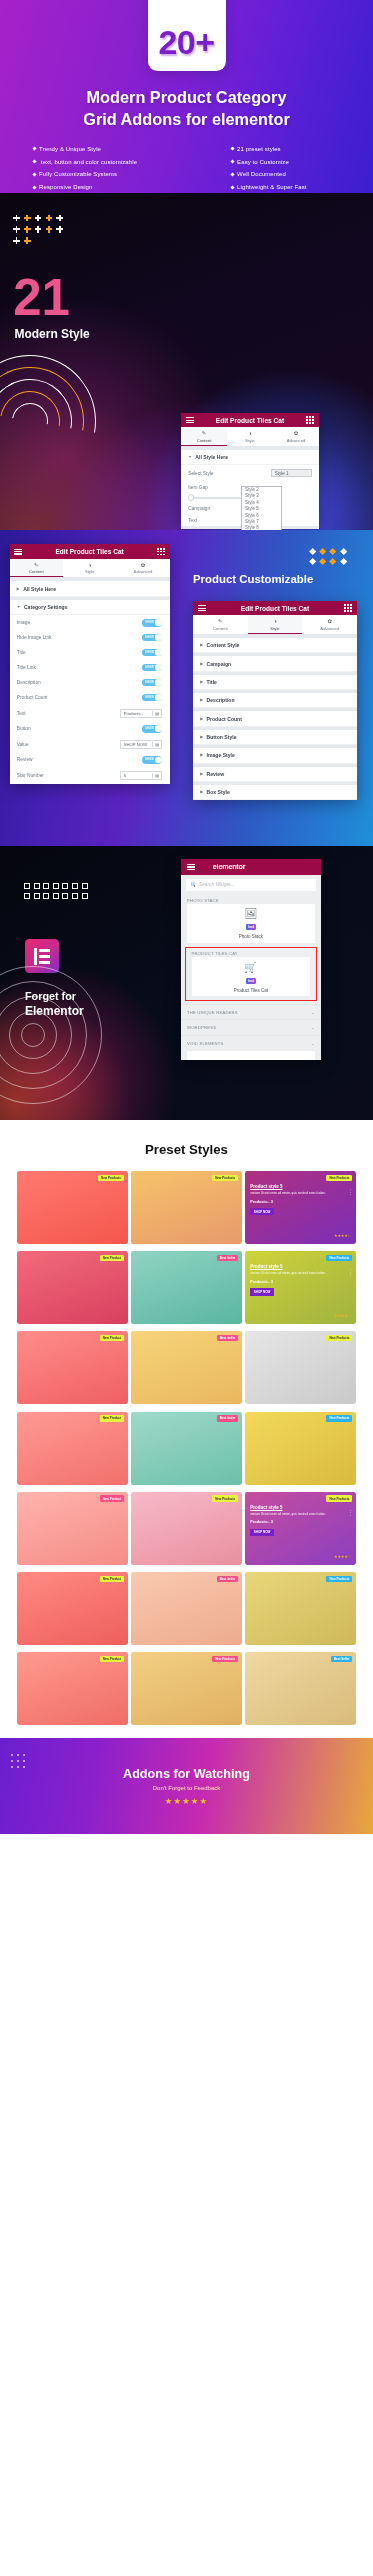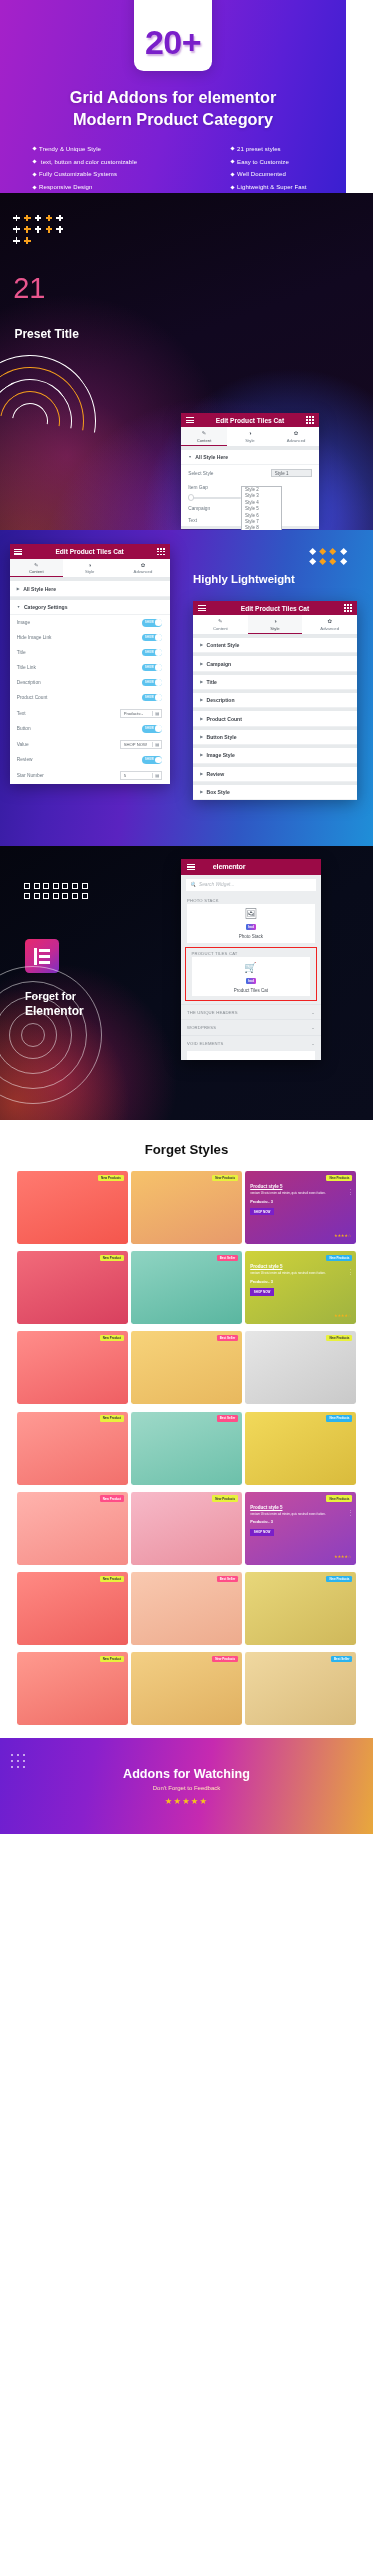--- a/index.html
+++ b/index.html
@@ -5,21 +5,21 @@
   * { margin:0; padding:0; box-sizing:border-box; }
   body {
     width:373px; height:2576px; overflow:hidden;
     font-family:"Liberation Sans", sans-serif;
     background:#fff; position:relative;
   }
   .page { width:373px; height:2576px; position:relative; }
 
   
   .hero {
-    position:relative; width:346px; height:193px;
+    position:relative; width:373px; height:193px;
     background:linear-gradient(105deg,#a621c9 0%,#9021cc 25%,#7a20d4 50%,#5a1fd6 75%,#3a1fd0 100%);
     overflow:hidden;
   }
   .hero-badge {
     position:absolute; left:50%; top:-13.2px; transform:translateX(-50%);
     width:78px; height:84px; background:#fff; border-radius:9.6px;
     display:flex; align-items:flex-end; justify-content:center;
     padding-bottom:8.4px; box-shadow:0 2.4px 13.2px rgba(0,0,0,.18);
   }
   .hero-badge span {
@@ -67,21 +67,21 @@
   }
   .plus:before, .plus:after {
     content:""; position:absolute; background:#fff;
   }
   .plus:before { left:0; top:2.4px; width:6.6px; height:1.8px; }
   .plus:after  { left:2.4px; top:0; width:1.8px; height:6.6px; }
   .plus.o:before, .plus.o:after { background:#f7a01c; }
 
   .big-21 {
     position:absolute; left:13.2px; top:84px;
-    font-size:29px; font-weight:normal; color:#e9568e; line-height:.82;
+    font-size:51px; font-weight:bold; color:#e9568e; line-height:.82;
   }
   .preset-sub {
     position:absolute; left:14.4px; top:134px;
     font-size:12px; font-weight:bold; color:#fff;
   }
   .arcs {
     position:absolute; left:-48px; top:150px; width:156px; height:156px;
   }
   .arc {
     position:absolute; border-radius:50%; border:1.8px solid transparent;
@@ -265,22 +265,22 @@
 </head>
 <body>
 
 <div class="page">
 
   <section class="hero">
     <div class="hero-badge">
       <span>20+</span>
     </div>
     <div class="hero-title">
+      <div>Modern Product Category</div>
       <div>Grid  Addons for elementor</div>
-      <div>Modern Product Category</div>
     </div>
     <div class="hero-feats">
       <ul class="fcol-l">
         <li><i class="dia"></i><span>Trendy &amp; Unique Style</span></li>
         <li><i class="dia"></i><span> text, button and color customizable</span></li>
         <li><i class="dia"></i><span>Fully Customizable Systems</span></li>
         <li><i class="dia"></i><span>Responsive Design</span></li>
       </ul>
       <ul>
         <li><i class="dia"></i><span>21 preset styles</span></li>
@@ -300,21 +300,21 @@
         <b class="plus"></b>
       <b class="plus"></b>
         <b class="plus o"></b>
         <b class="plus"></b>
         <b class="plus o"></b>
         <b class="plus"></b>
       <b class="plus"></b>
         <b class="plus o"></b>
     </div>
     <div class="big-21">21</div>
-    <div class="preset-sub">Preset Title</div>
+    <div class="preset-sub">Modern Style</div>
     <div class="arcs">
       <div class="arc a1"></div>
         <div class="arc a2 o"></div>
         <div class="arc a3"></div>
       <div class="arc a4 o"></div>
         <div class="arc a5"></div>
     </div>
 
     <div class="ed-panel panel-1">
       <div class="ed-head">
@@ -386,21 +386,21 @@
     <div class="dia-grid">
       <b></b>
         <b class="o"></b>
         <b class="o"></b>
         <b></b>
       <b></b>
         <b class="o"></b>
         <b class="o"></b>
         <b></b>
     </div>
-    <div class="hc-title">Highly Lightweight</div>
+    <div class="hc-title">Product Customizable</div>
 
     <div class="ed-panel panel-left">
       <div class="ed-head">
         <div class="ham">
             <i></i>
             <i></i>
             <i></i>
           </div>
         <div class="title">Edit Product Tiles Cat</div>
         <div class="grid9">
@@ -659,21 +659,21 @@
       <div class="wp-accordion">
         <span>VOID ELEMENTS</span>
         <span>⌄</span>
       </div>
       <div style="height:9.6px;background:#fff;margin:0 6px;"></div>
     </div>
   </section>
 
   <section class="sec-gallery">
     <div class="gal-title">
-      <div>Forget Styles</div>
+      <div>Preset Styles</div>
     </div>
     <div class="gal-rows" id="gal-rows">
         <div class="gal-row">
           <div class="tile">
             <div class="shot" style="background: linear-gradient(160deg, rgb(255, 122, 112), rgb(244, 86, 77));"></div>
             <div class="tag">New Products</div>
           </div>
           <div class="tile">
             <div class="shot" style="background: linear-gradient(160deg, rgb(246, 194, 106), rgb(231, 154, 107));"></div>
             <div class="tag">New Products</div>

